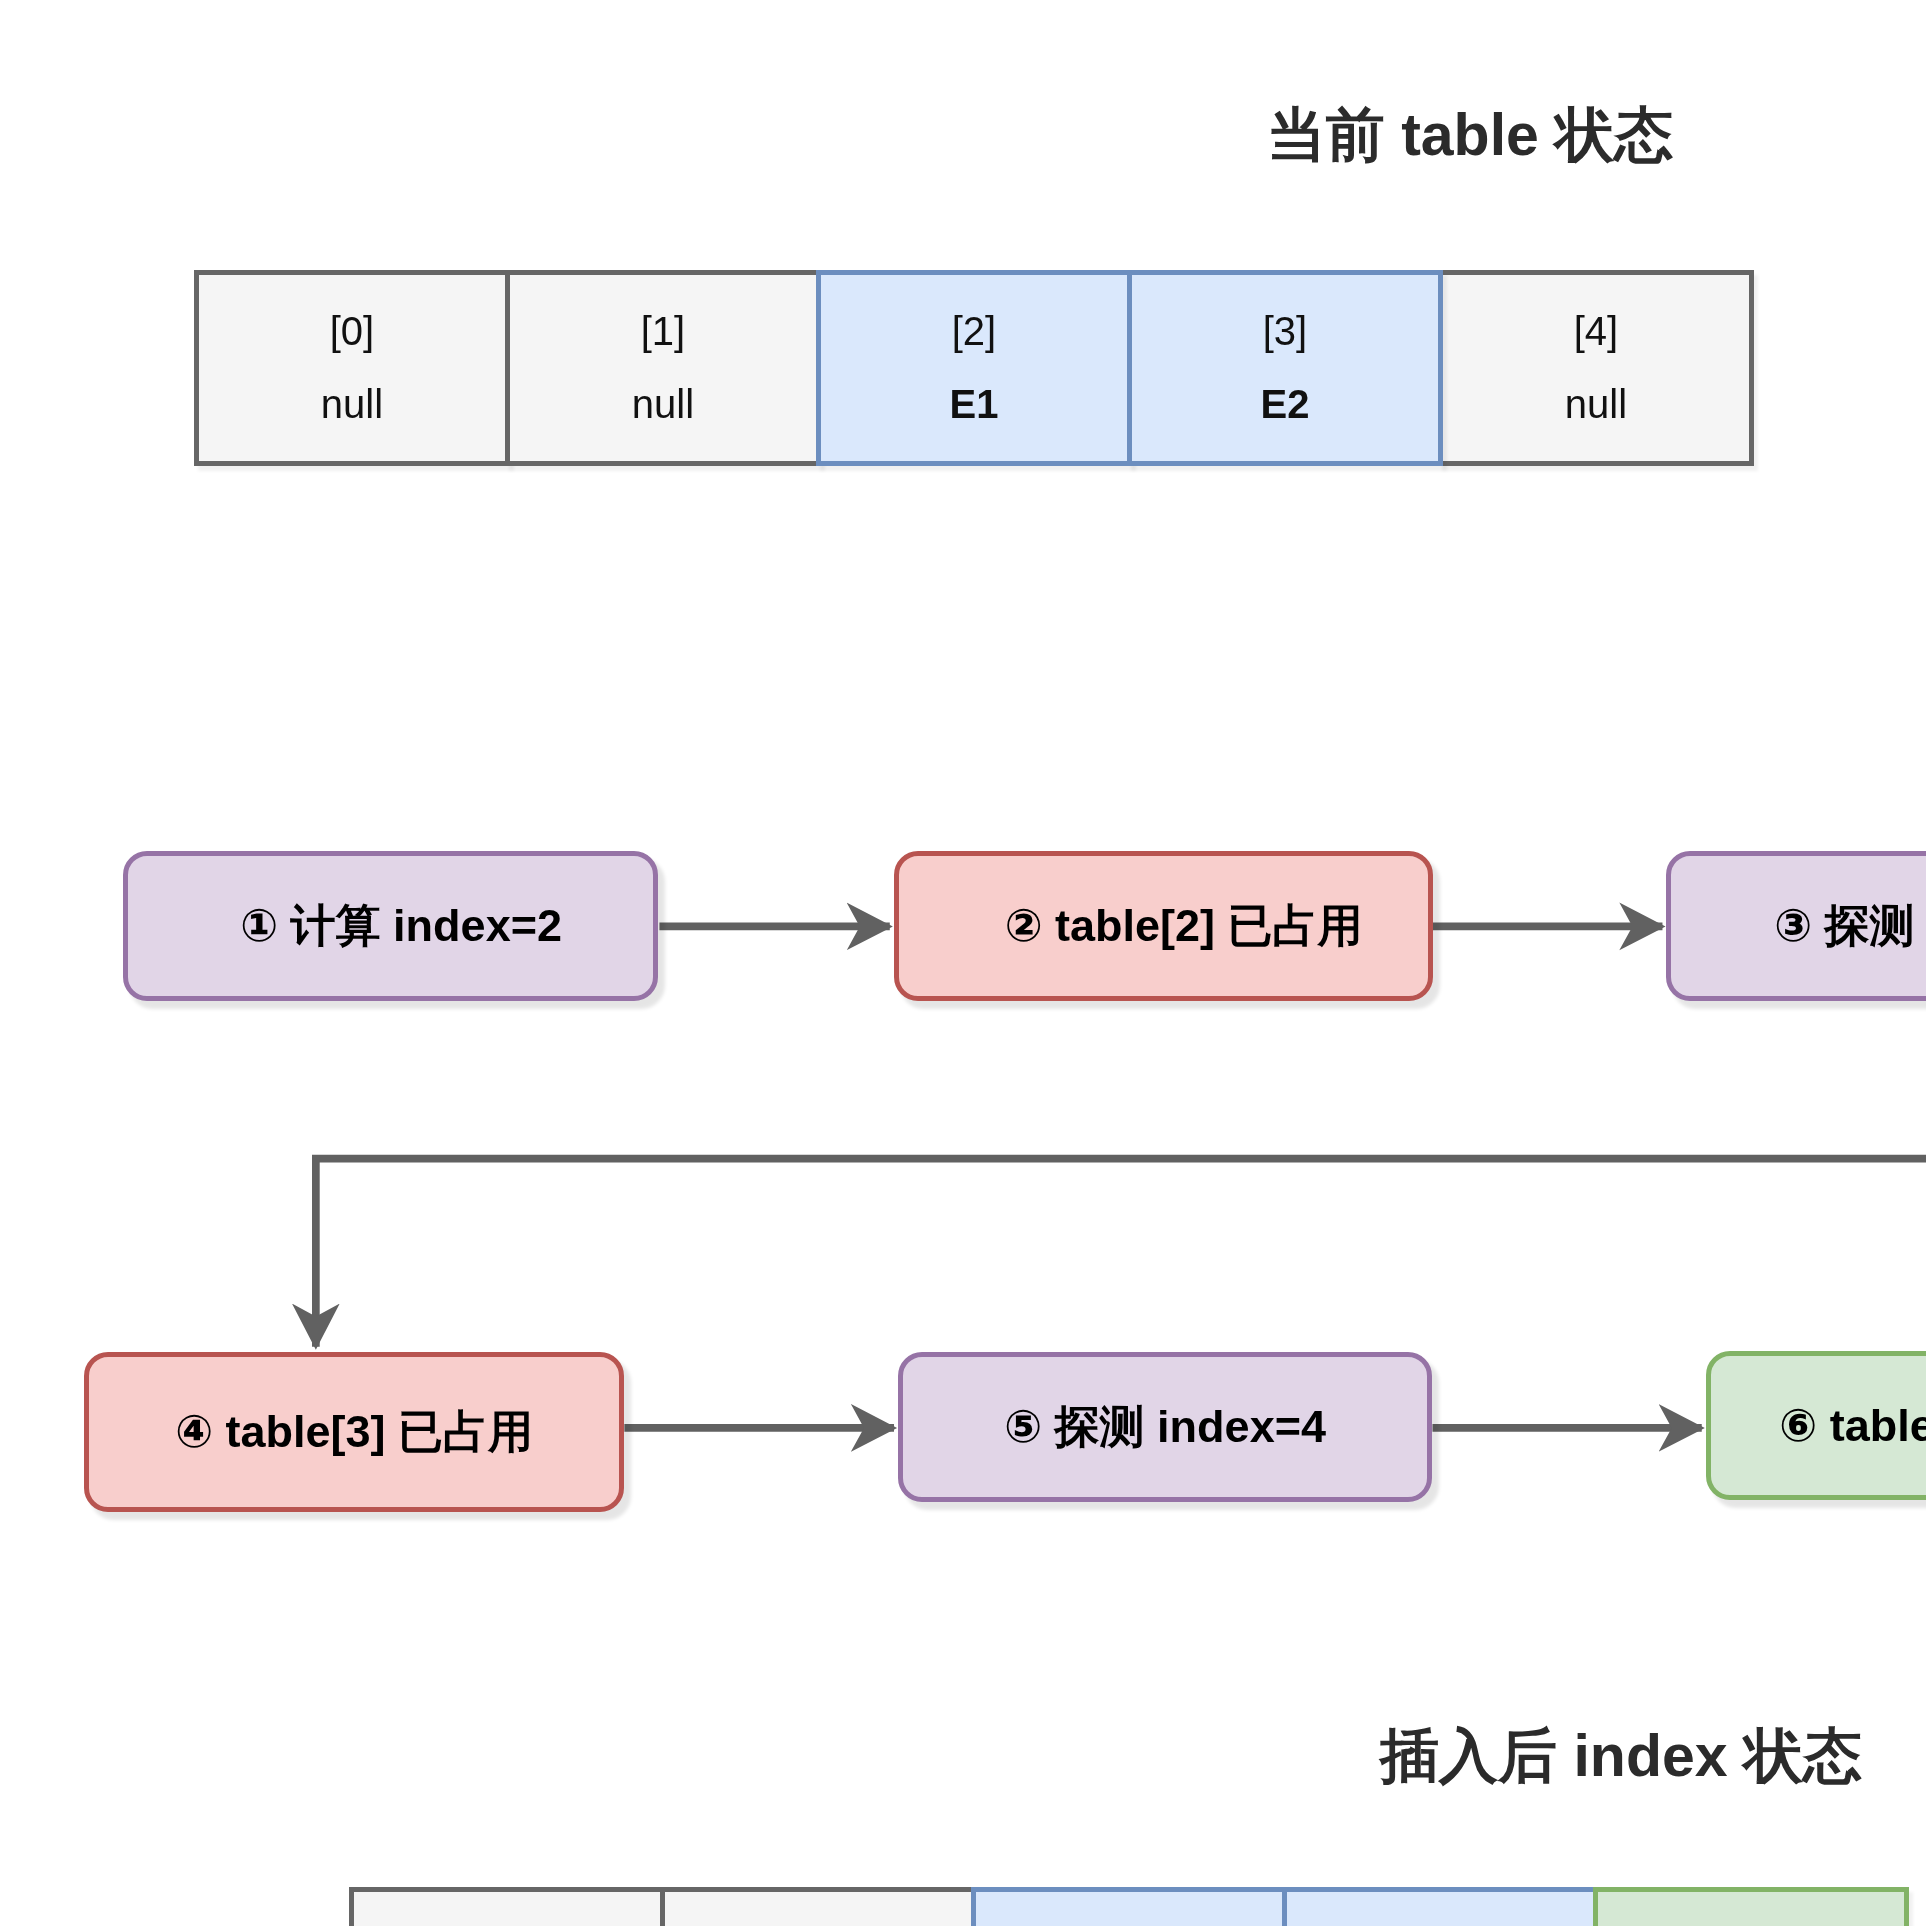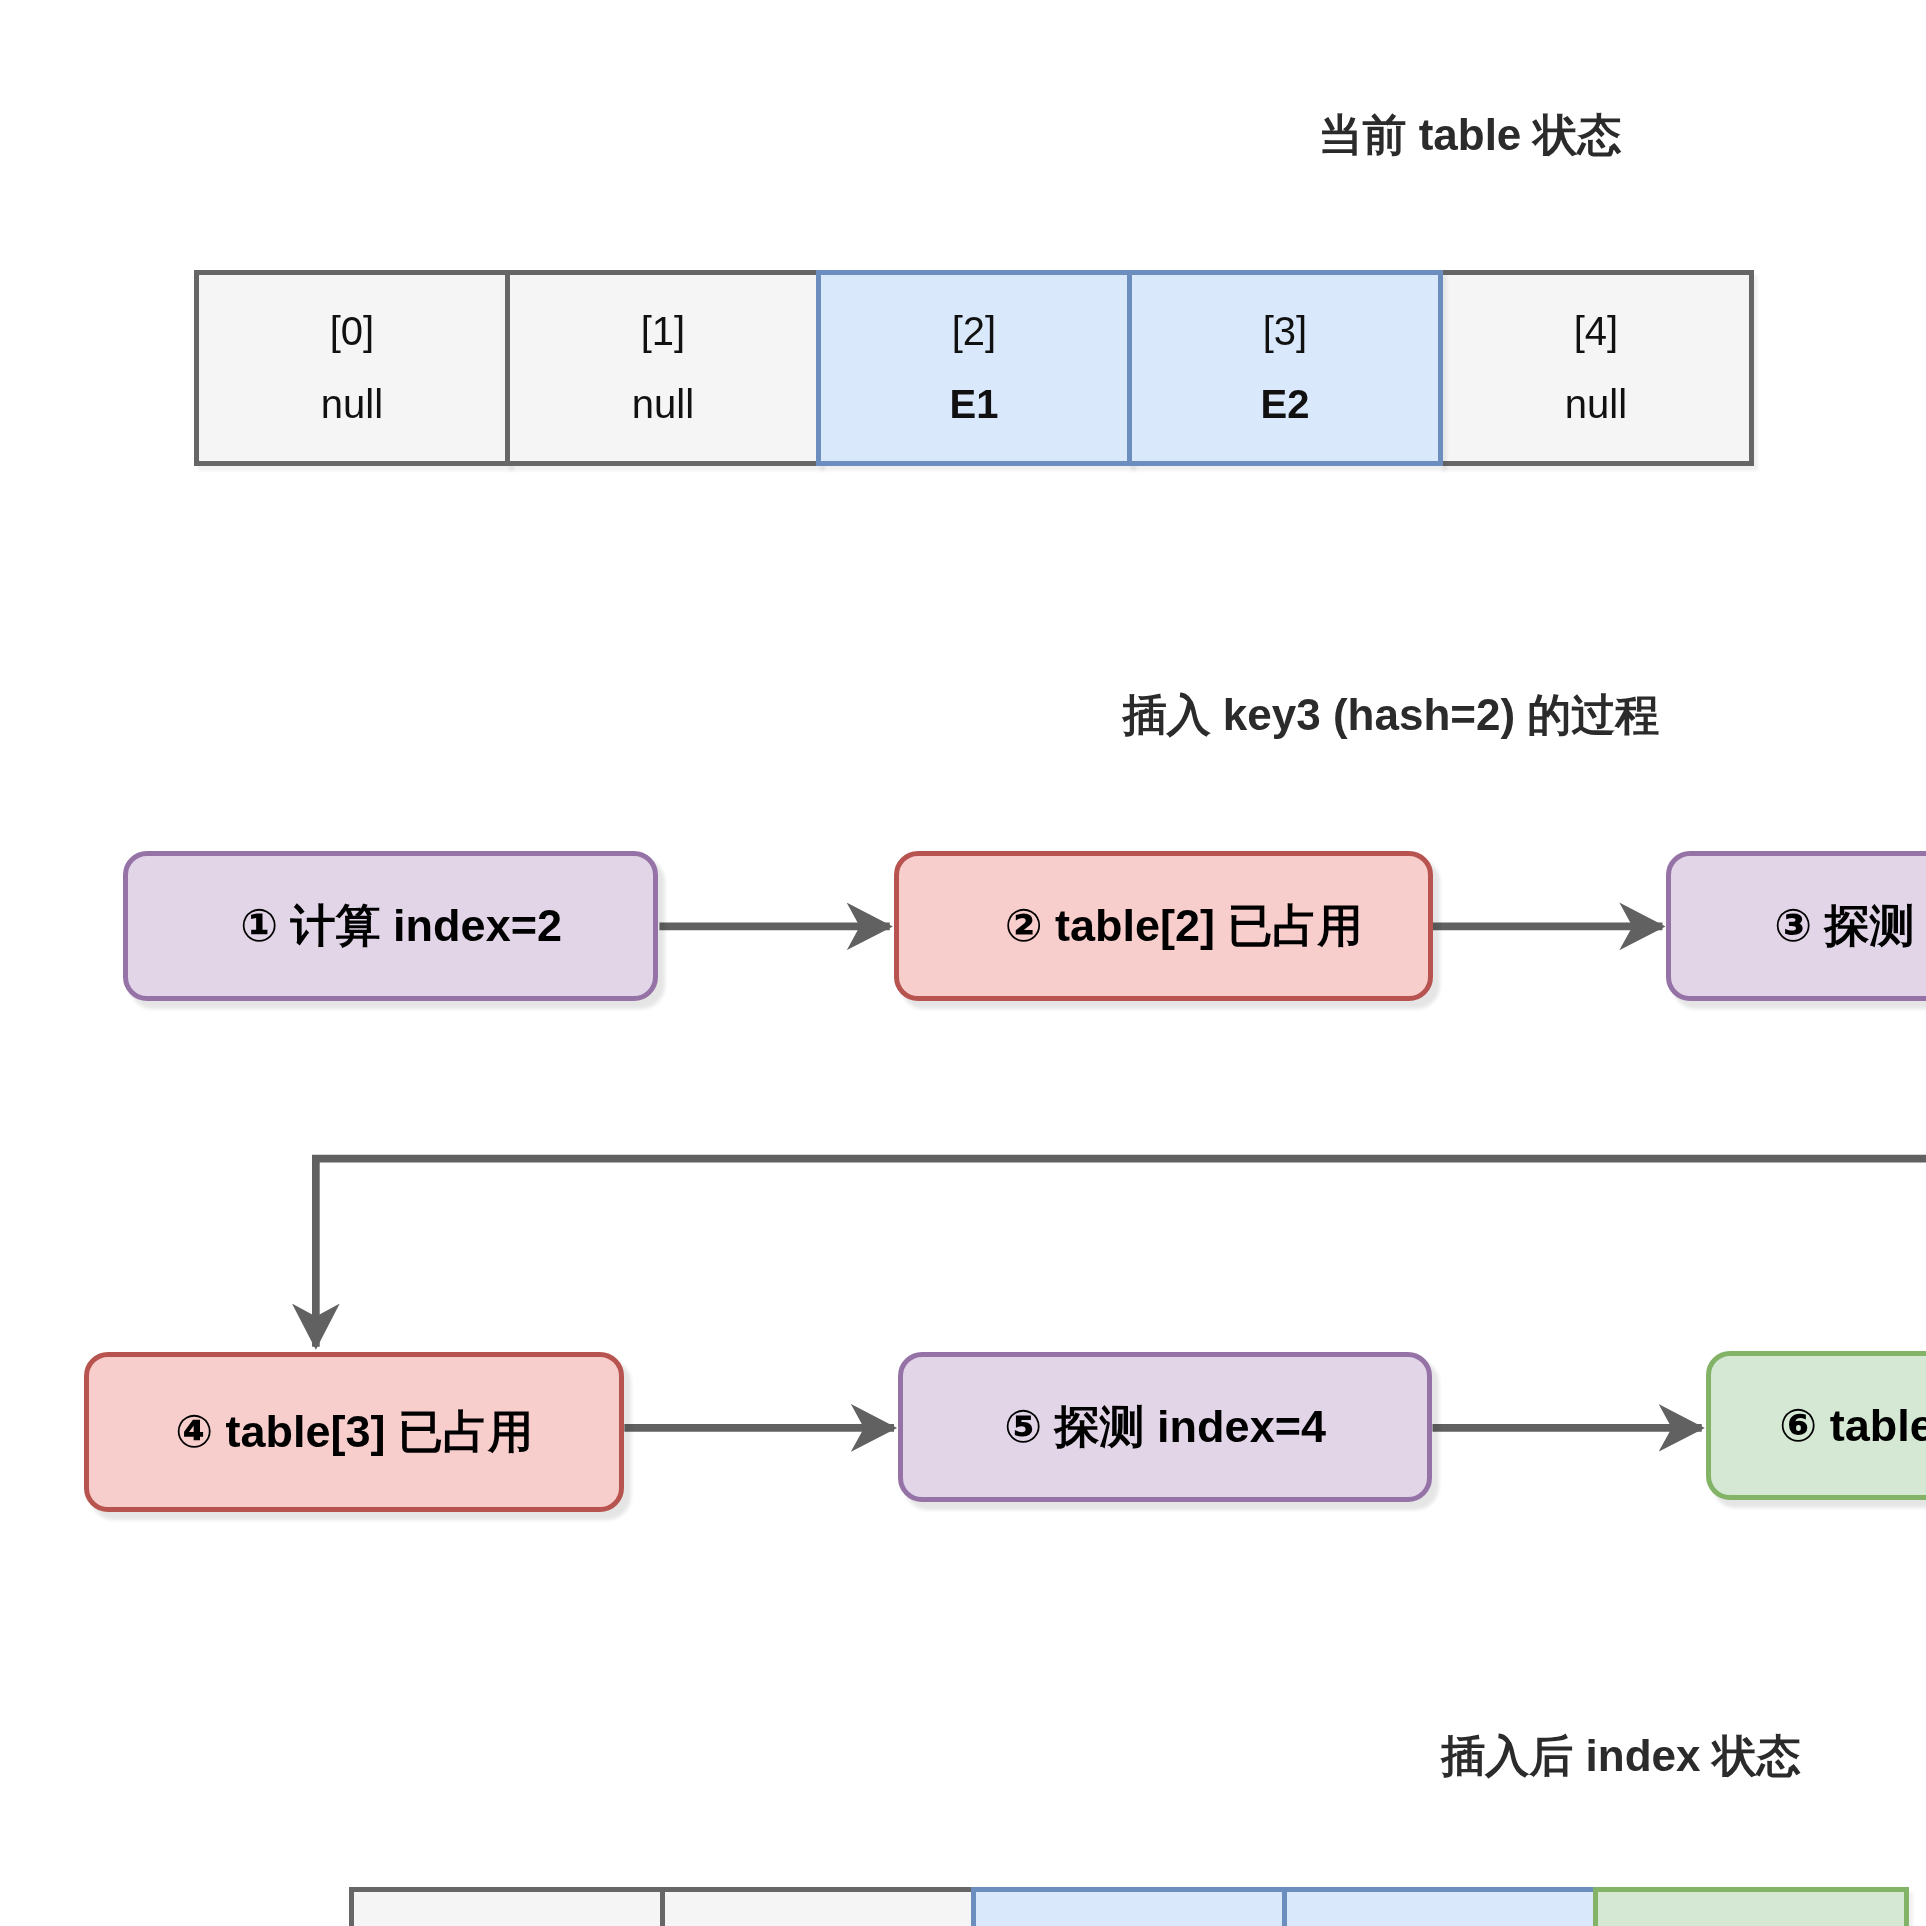--- a/index.html
+++ b/index.html
@@ -9,21 +9,21 @@
     font-family: "Liberation Sans", "DejaVu Sans", sans-serif;
     position: relative;
     overflow: hidden;
   }
   .canvas { position: absolute; inset: 0; }
 
   
   .sec-title {
     position: absolute;
     transform: translateX(-50%);
-    font-size: 44px;
+    font-size: 59px;
     line-height: 64px;
     font-weight: bold;
     color: #2b2b2b;
     white-space: nowrap;
   }
 
   
   .htable {
     position: absolute;
     display: flex;
@@ -121,21 +121,20 @@
     <div class="hcell blue">
       <span class="idx">[3]</span>
       <span class="val">E2</span>
     </div>
     <div class="hcell empty">
       <span class="idx">[4]</span>
       <span class="val">null</span>
     </div>
   </div>
 
-  <div class="sec-title" style="left:1391px; top:683px;">插入 key3 (hash=2) 的过程</div>
 
   <div class="step purple" style="left:123px;  top:851px; width:535px; height:150px;padding-left:21px;">① 计算 index=2</div>
   <div class="step red" style="left:894px; top:851px; width:539px; height:150px;padding-left:40px;">② table[2] 已占用</div>
   <div class="step purple" style="left:1666px; top:851px; width:538px; height:150px;">③ 探测 index=3</div>
   <div class="step red" style="left:84px;  top:1352px; width:540px; height:160px;">④ table[3] 已占用</div>
   <div class="step purple" style="left:898px; top:1352px; width:534px; height:150px;">⑤ 探测 index=4</div>
   <div class="step green" style="left:1706px; top:1351px; width:613px; height:149px;">⑥ table[4]=null，插入!</div>
 
   <div class="sec-title" style="left:1621px; top:1724px;">插入后 index 状态</div>
 

